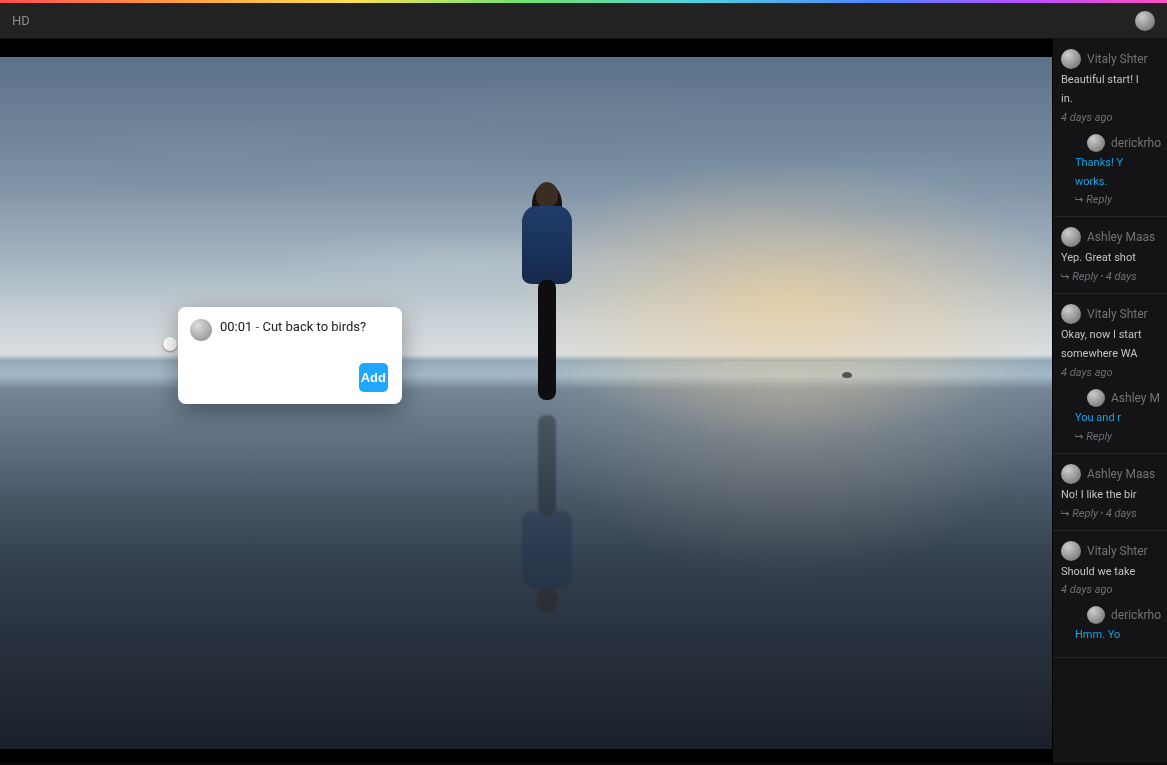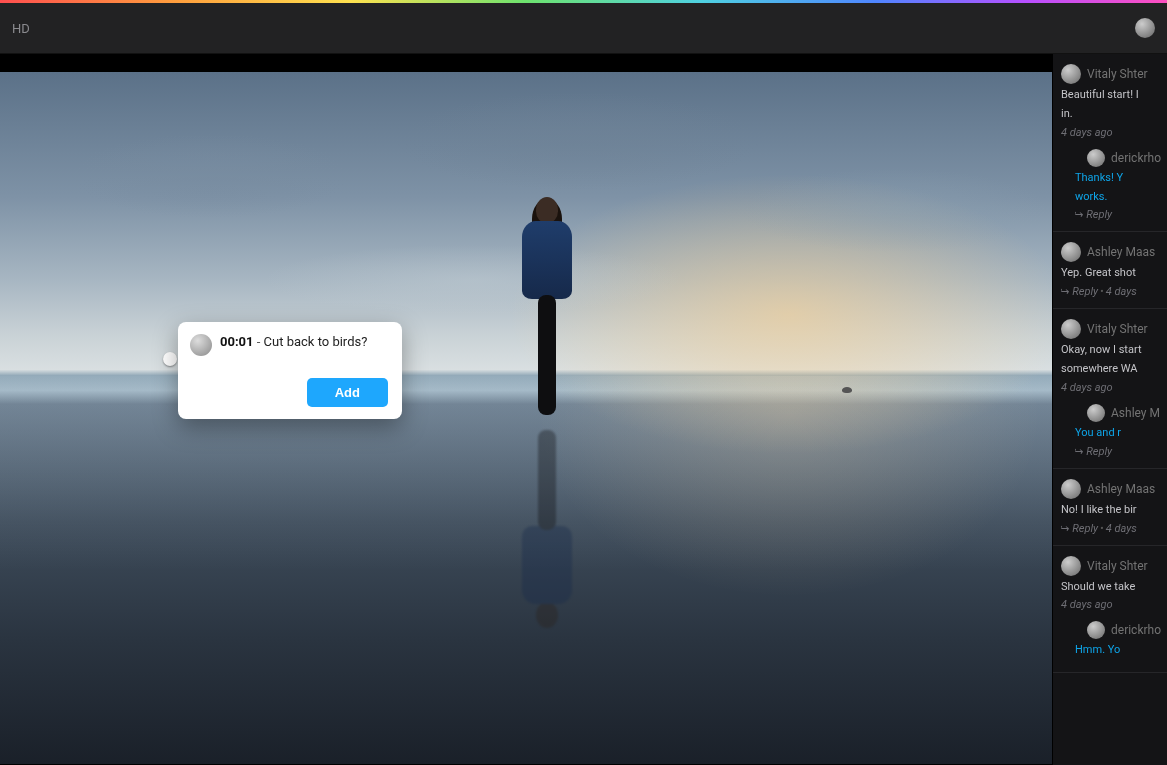--- a/index.html
+++ b/index.html
@@ -18,21 +18,21 @@
     height: 3px;
     width: 100%;
     background: linear-gradient(
       to right,
       #ff4f4f 0%, #ff9e3d 15%, #ffe14f 30%, #6ee36e 45%,
       #4fd1e0 60%, #4f86ff 75%, #b84fff 88%, #ff4fbf 100%);
   }
 
   
   .topbar {
-    height: 51px;
+    height: 36px;
     background: #222223;
     display: flex;
     align-items: center;
     justify-content: space-between;
     padding: 0 12px;
     border-bottom: 1px solid #111;
   }
   .topbar .quality {
     color: #8a8a8e;
     font-size: 13px;
@@ -176,27 +176,27 @@
     padding: 12px 14px 12px 12px;
     box-shadow: 0 8px 24px rgba(0,0,0,.35);
   }
   .annotation-row { display:flex; align-items:flex-start; gap:8px; }
   .mini-avatar {
     width:22px; height:22px; border-radius:50%;
     background: radial-gradient(circle at 35% 30%, #ddd, #888);
     flex:0 0 auto;
   }
   .annotation-text { font-size: 13px; color:#222; line-height:1.3; }
-  .annotation-text .ts { font-weight:700; color:#111; }
+  .annotation-text .ts { font-weight:400; color:#111; }
   .annotation-text .sep { color:#555; }
   .annotation-actions { display:flex; justify-content:flex-end; margin-top:22px;}
   .btn-add {
     background:#1ea7fd; color:#fff; border:none;
     font-size:13px; font-weight:600;
-    padding:7px 28px; border-radius:5px;
+    padding:7px 2px; border-radius:5px;
     cursor:pointer;
   }
 
   
   .sidebar {
     width: 115px;
     flex: 0 0 115px;
     background: #141416;
     border-left: 1px solid #000;
     overflow: hidden;

